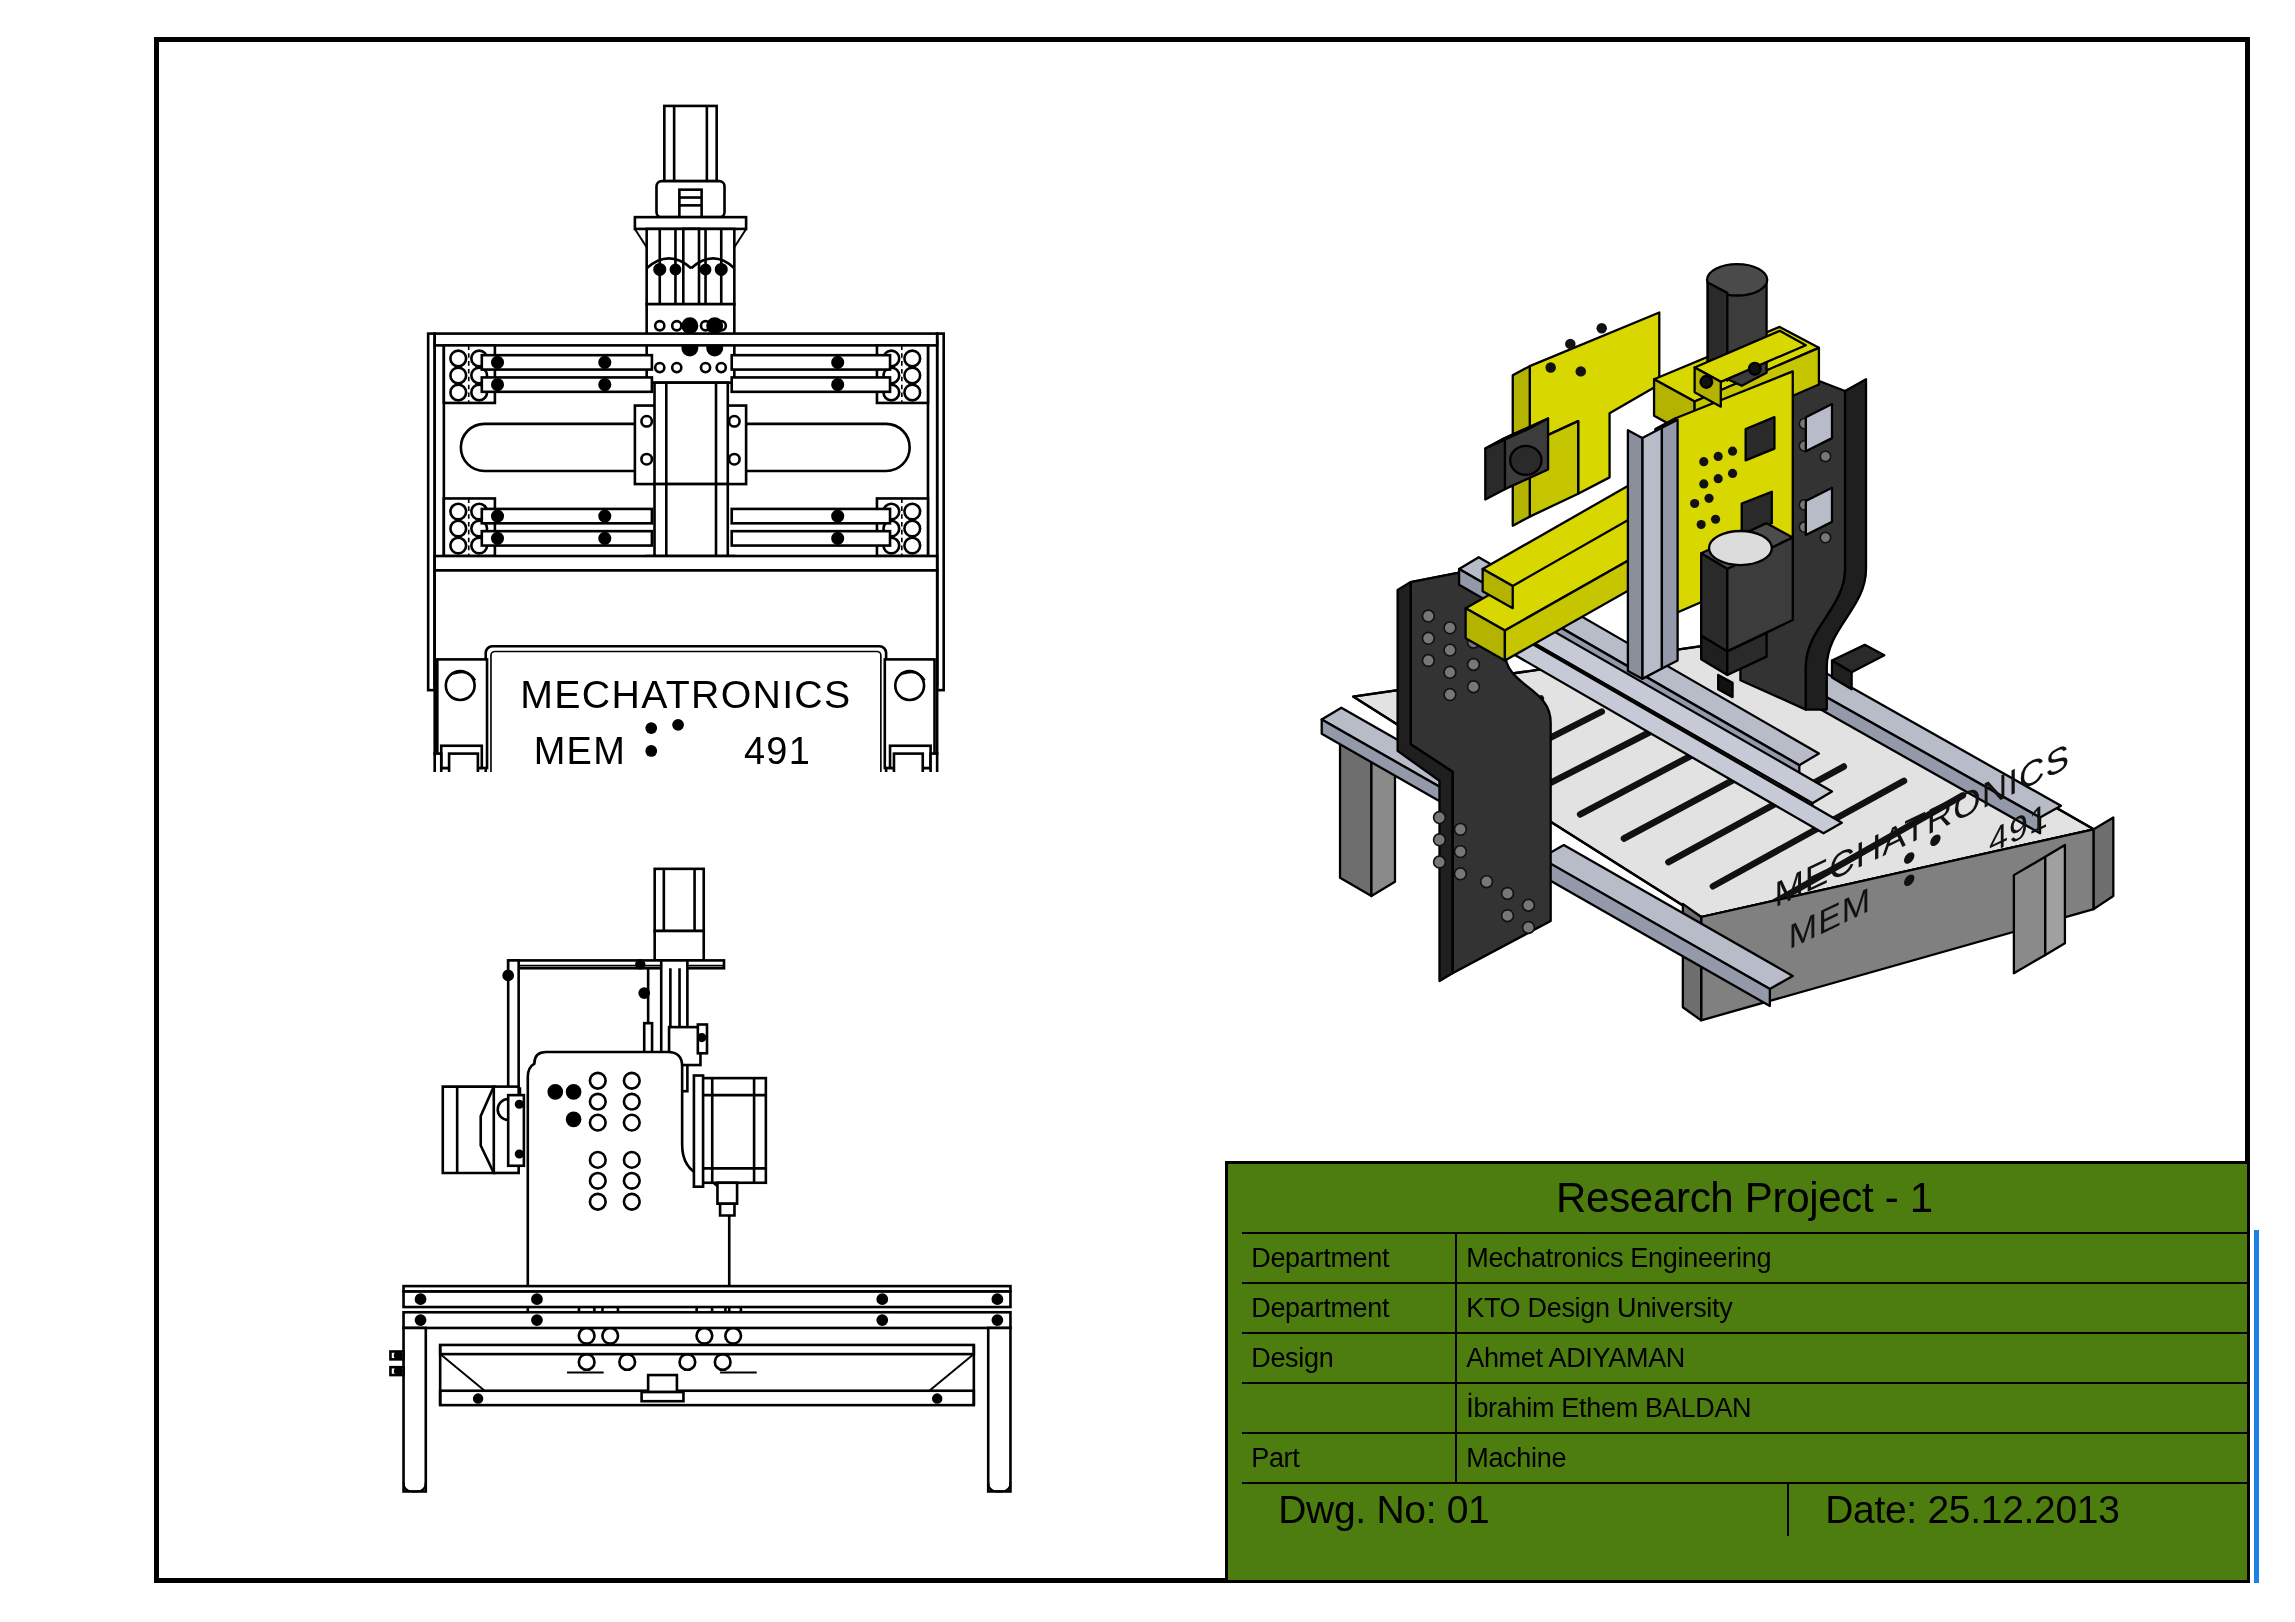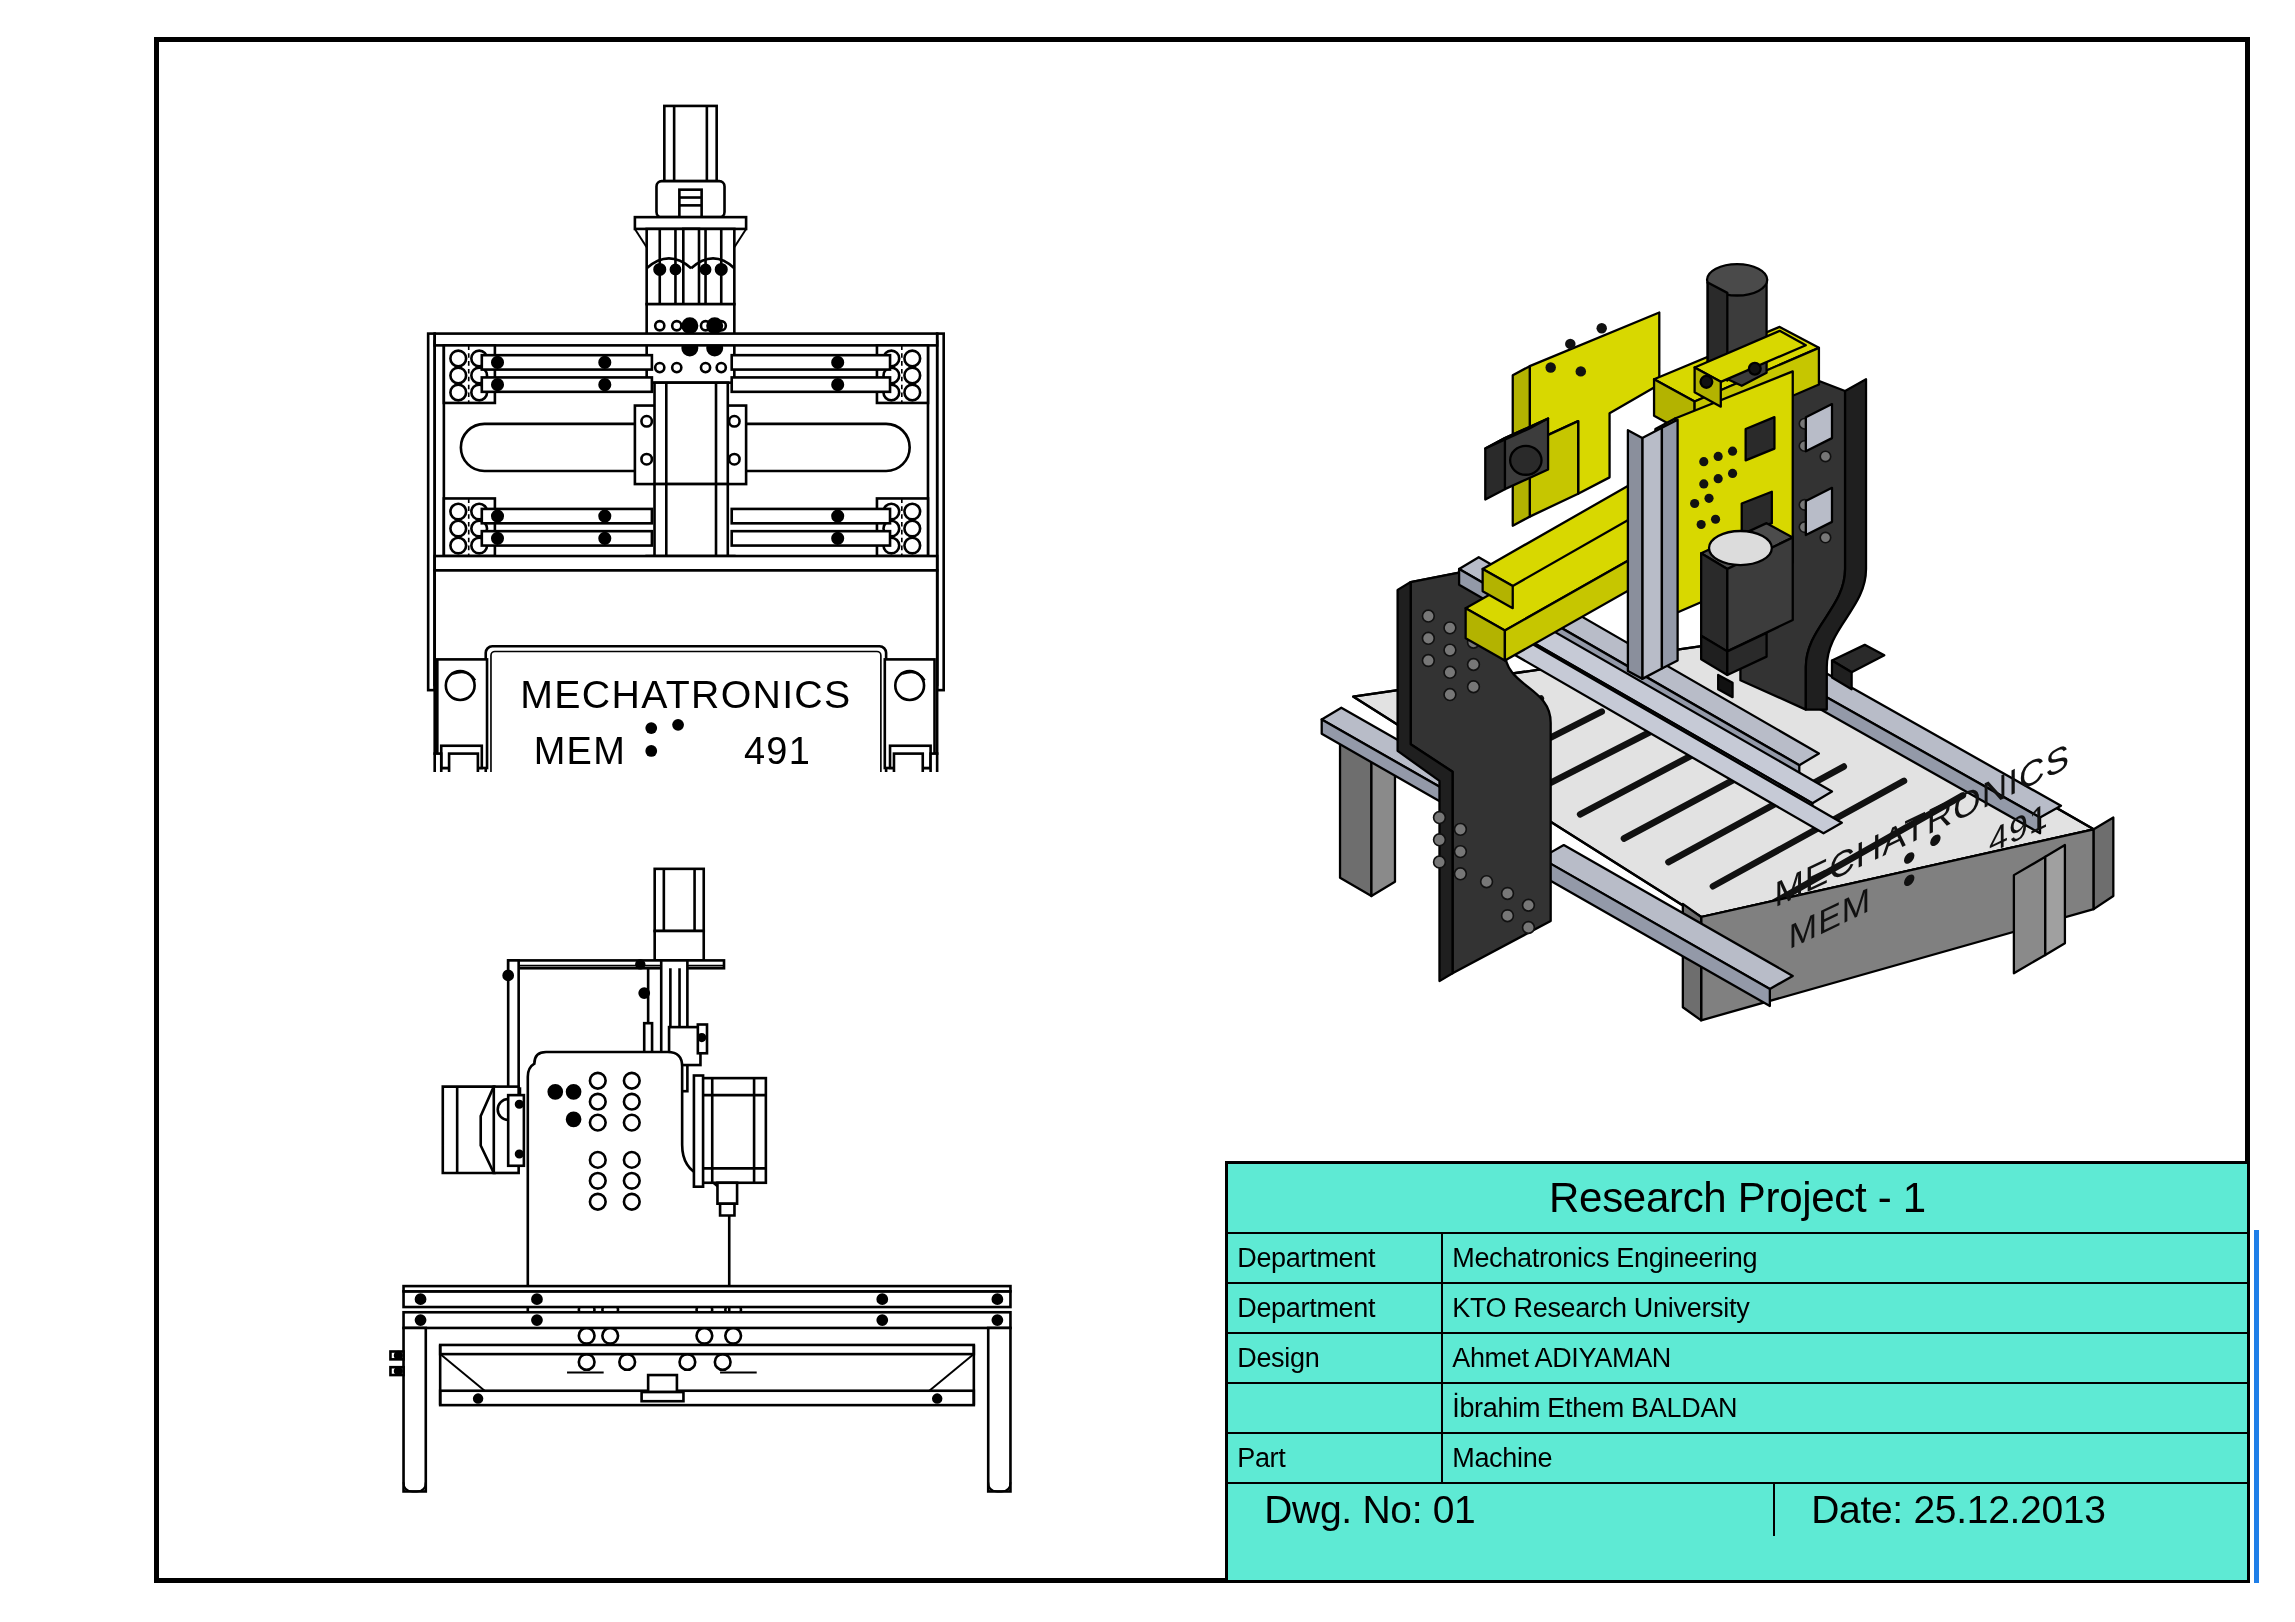--- a/index.html
+++ b/index.html
@@ -33,21 +33,22 @@
   .view { position: absolute; }
   .view svg { display: block; }
 
   
   #title-block {
     position: absolute;
     left: 1225px; top: 1161px;
     width: 1025px; height: 422px;
     border: 3.3px solid #000;
     box-sizing: border-box;
-    background: #5eead4;
+    background: #4d7c0f;
+    padding-left: 14px;
   }
   .tb-row {
     display: flex;
     border-bottom: 2.6px solid #000;
     box-sizing: border-box;
     width: 100%;
   }
   .tb-row:last-child { border-bottom: none; }
   .tb-cell {
     box-sizing: border-box;
@@ -589,21 +590,21 @@
       <div class="tb-cell">Research Project - 1</div>
     </div>
 
     <div class="tb-row r">
       <div class="tb-cell label">Department</div>
       <div class="tb-cell value">Mechatronics Engineering</div>
     </div>
 
     <div class="tb-row r">
       <div class="tb-cell label">Department</div>
-      <div class="tb-cell value">KTO Research University</div>
+      <div class="tb-cell value">KTO Design University</div>
     </div>
 
     <div class="tb-row r">
       <div class="tb-cell label">Design</div>
       <div class="tb-cell value">Ahmet ADIYAMAN</div>
     </div>
 
     <div class="tb-row r">
       <div class="tb-cell blank"></div>
       <div class="tb-cell value">İbrahim Ethem BALDAN</div>

